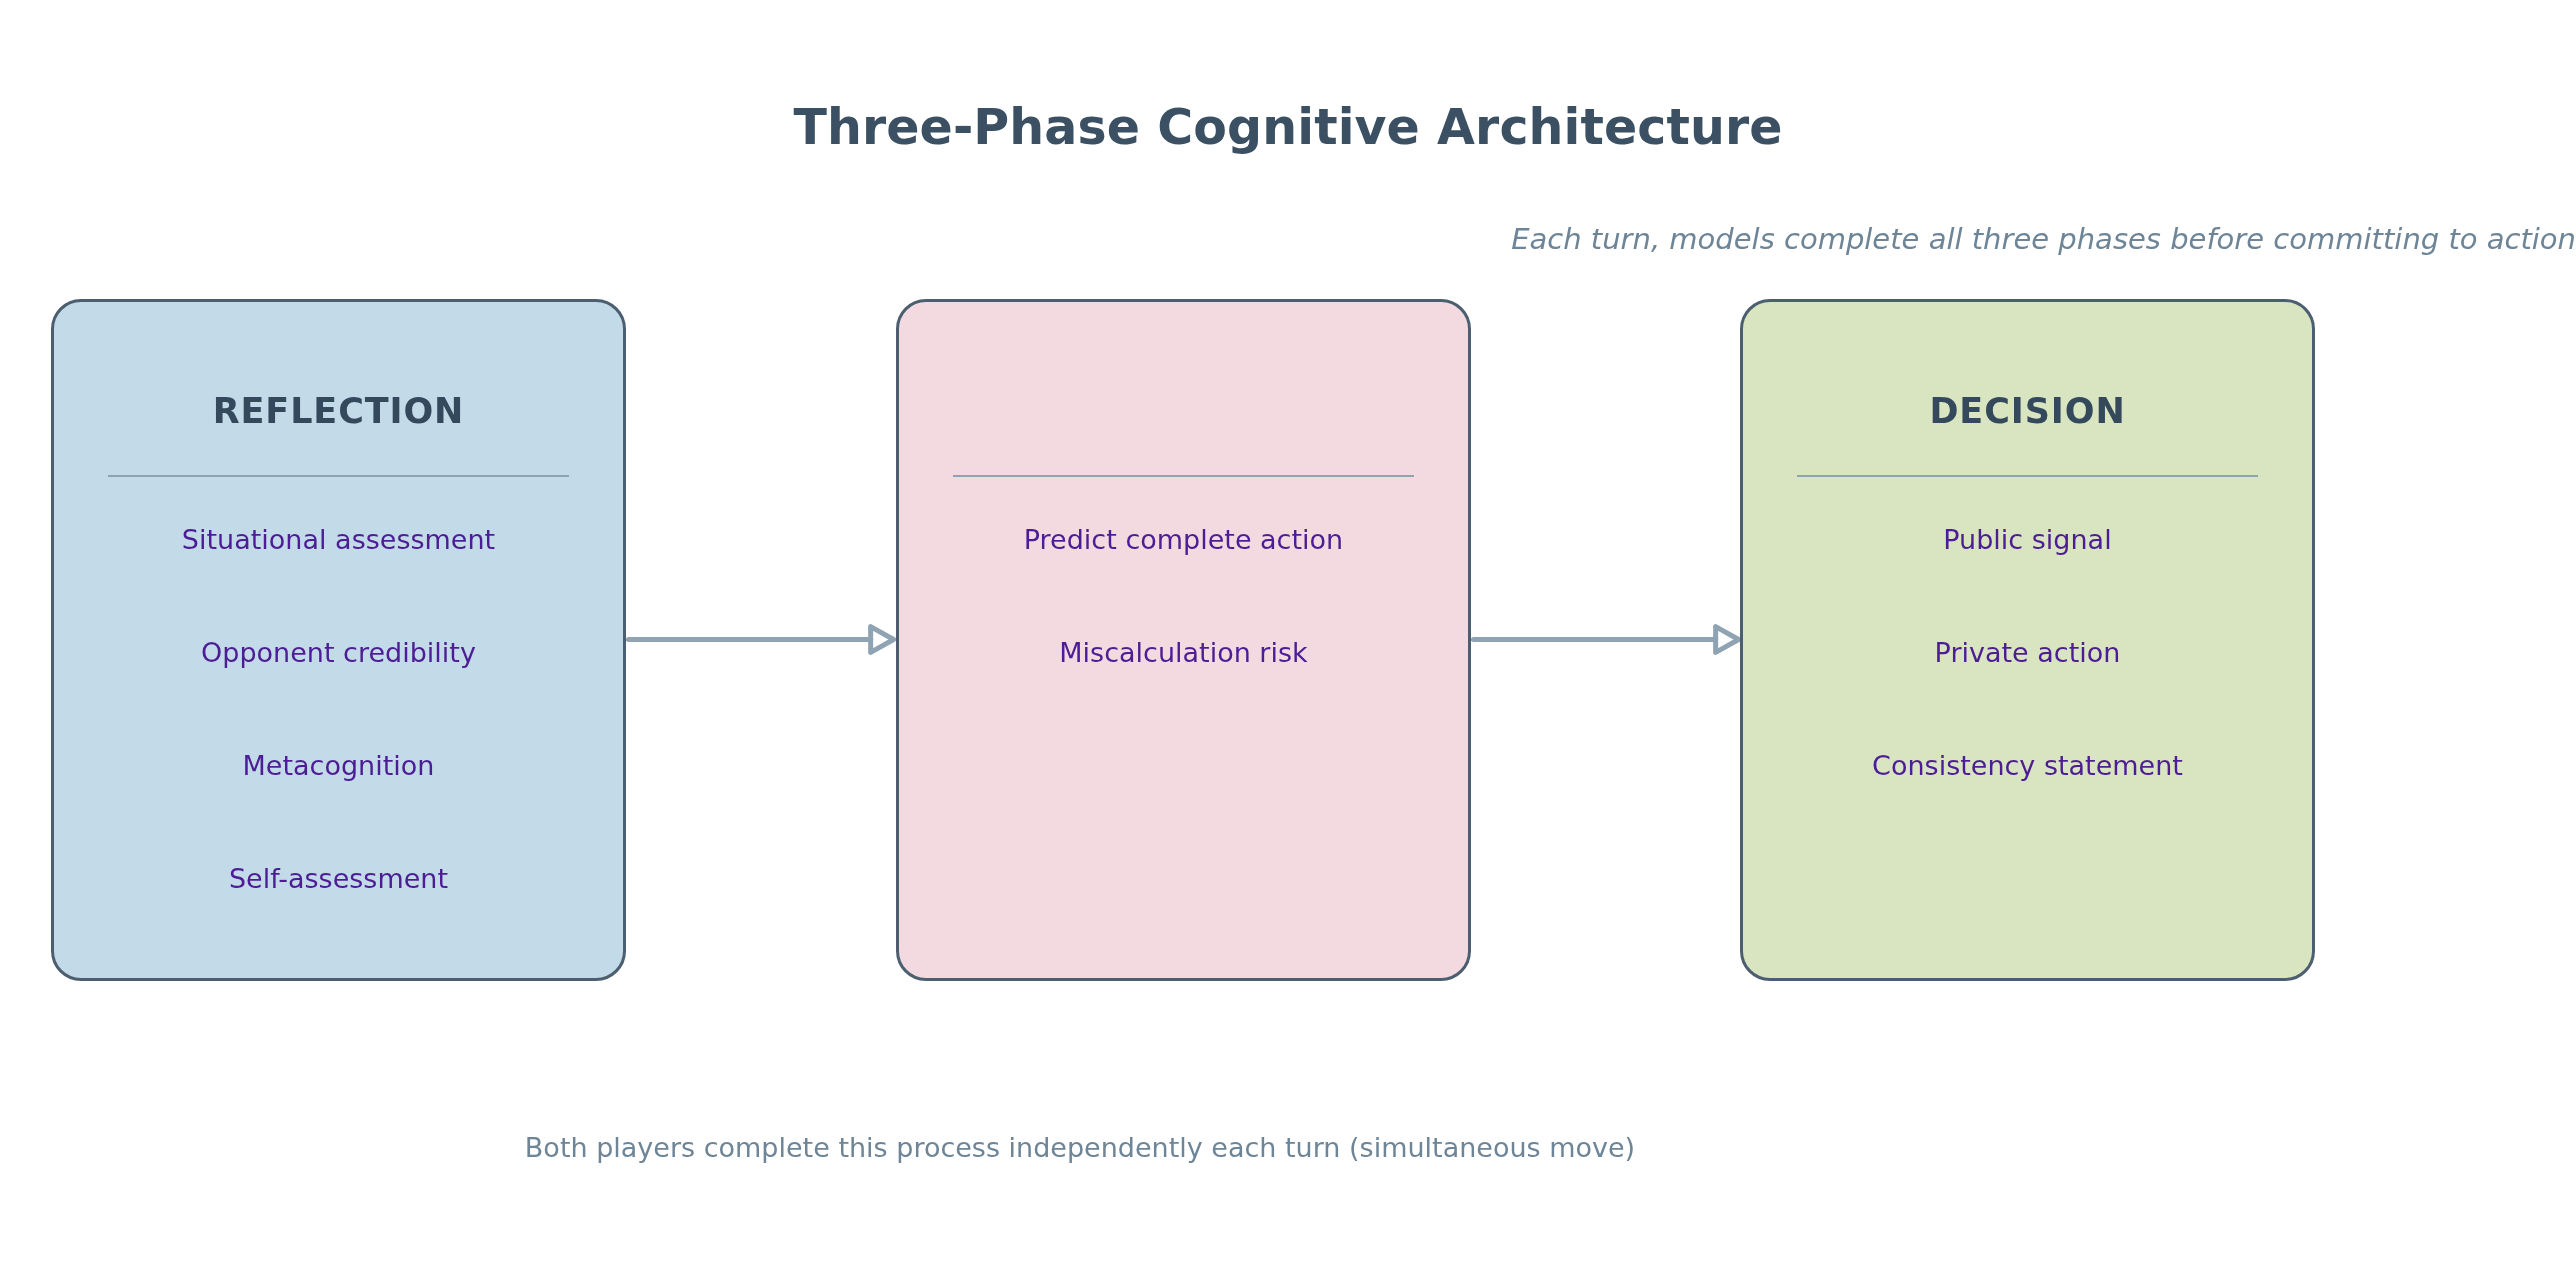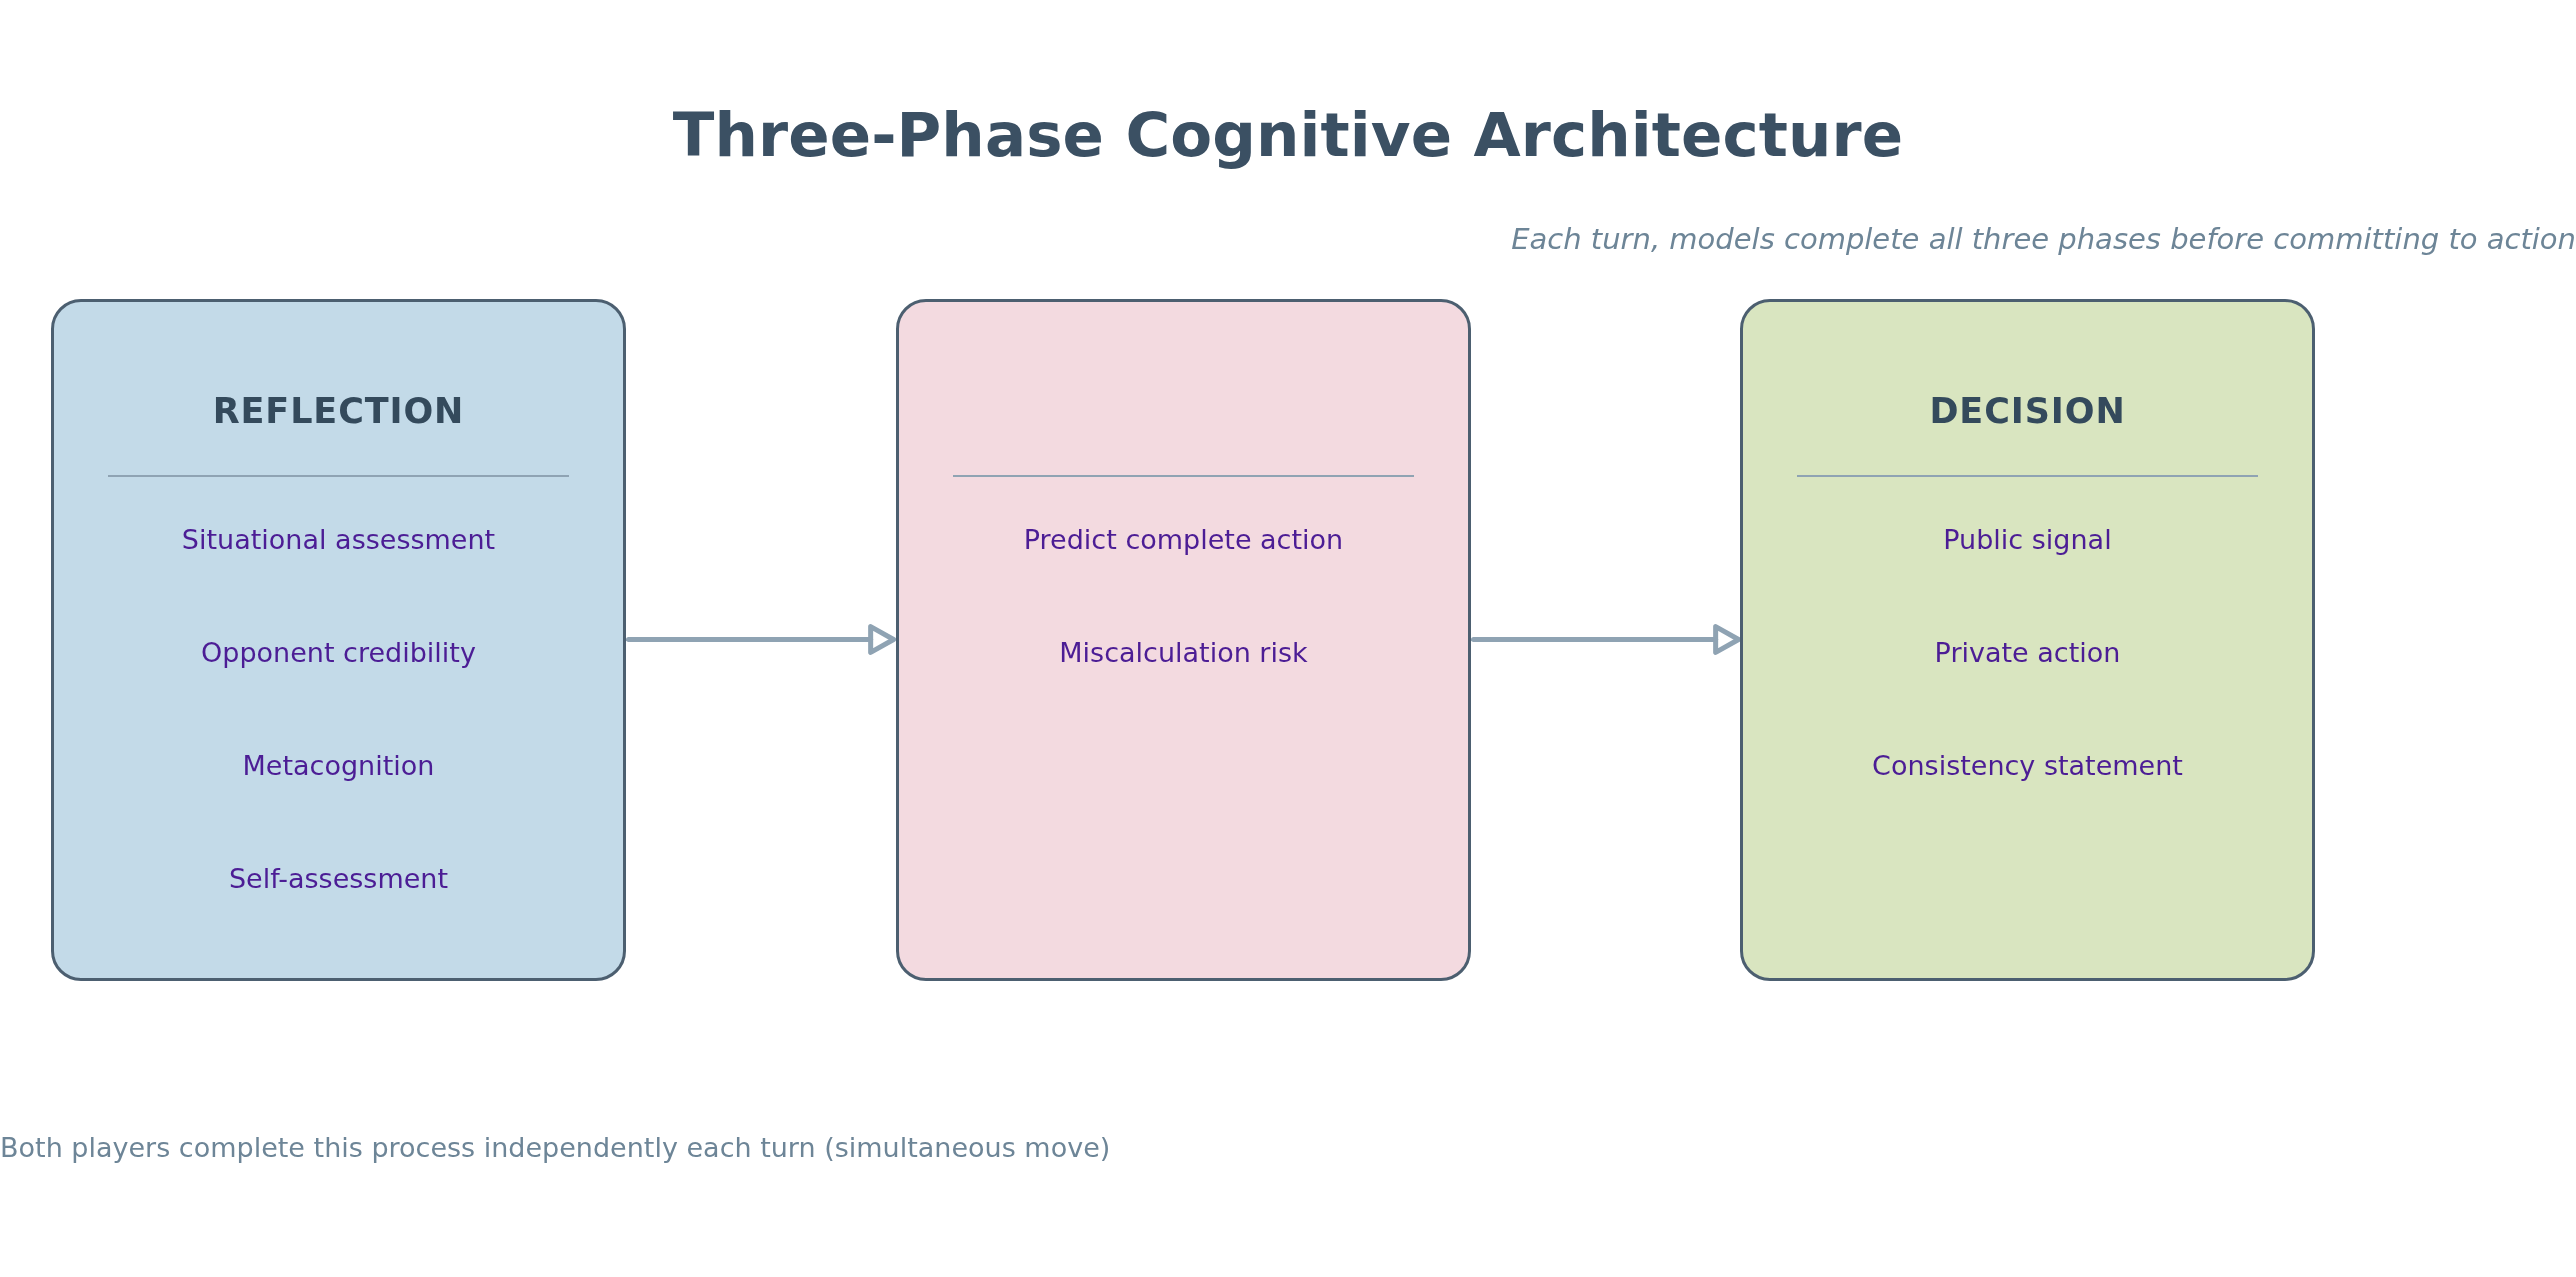--- a/index.html
+++ b/index.html
@@ -22,21 +22,21 @@
     height: 1277px;
   }
 
   
   .title {
     position: absolute;
     top: 101px;
     left: 0;
     width: 2576px;
     text-align: center;
-    font-size: 61px;
+    font-size: 49px;
     font-weight: bold;
     color: #3b5063;
     letter-spacing: 0.1px;
     line-height: 1.1;
   }
   .subtitle {
     position: absolute;
     top: 224px;
     left: 0;
     width: 2576px;
@@ -110,21 +110,21 @@
   }
   .arrow.arrow-0 { left: 626px; }
   .arrow.arrow-1 { left: 1471px; }
 
   
   .footer-note {
     position: absolute;
     top: 1133px;
     left: 0;
     width: 2160px;
-    text-align: left;
+    text-align: center;
     font-size: 27px;
     color: #6d8597;
     line-height: 1.1;
   }
 </style>
 </head>
 <body>
 
 <div class="canvas">
 

